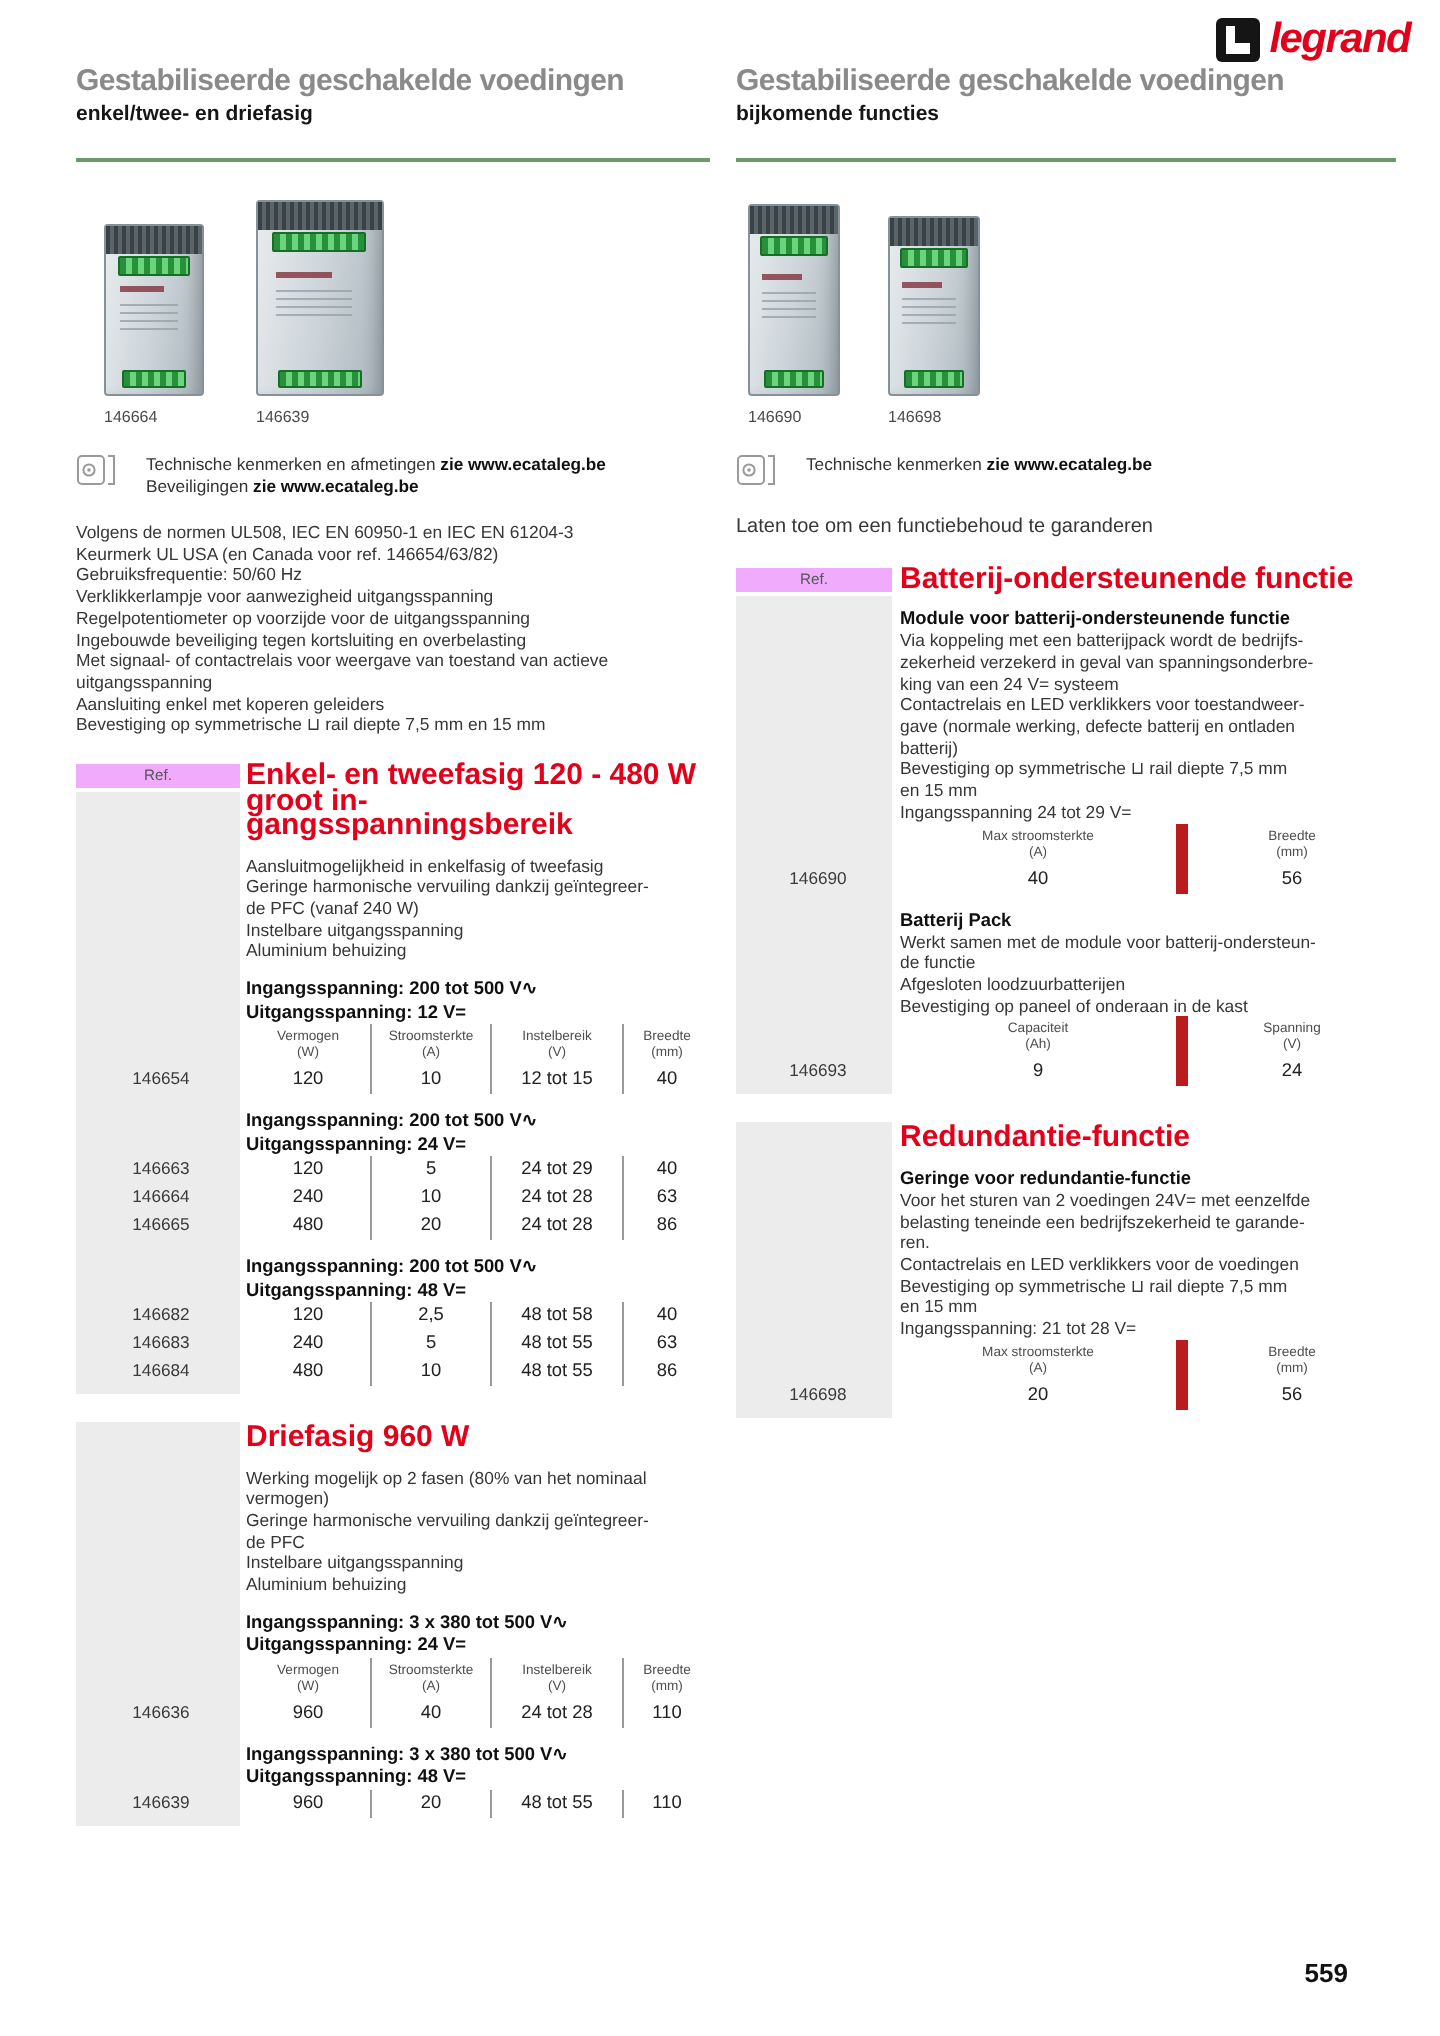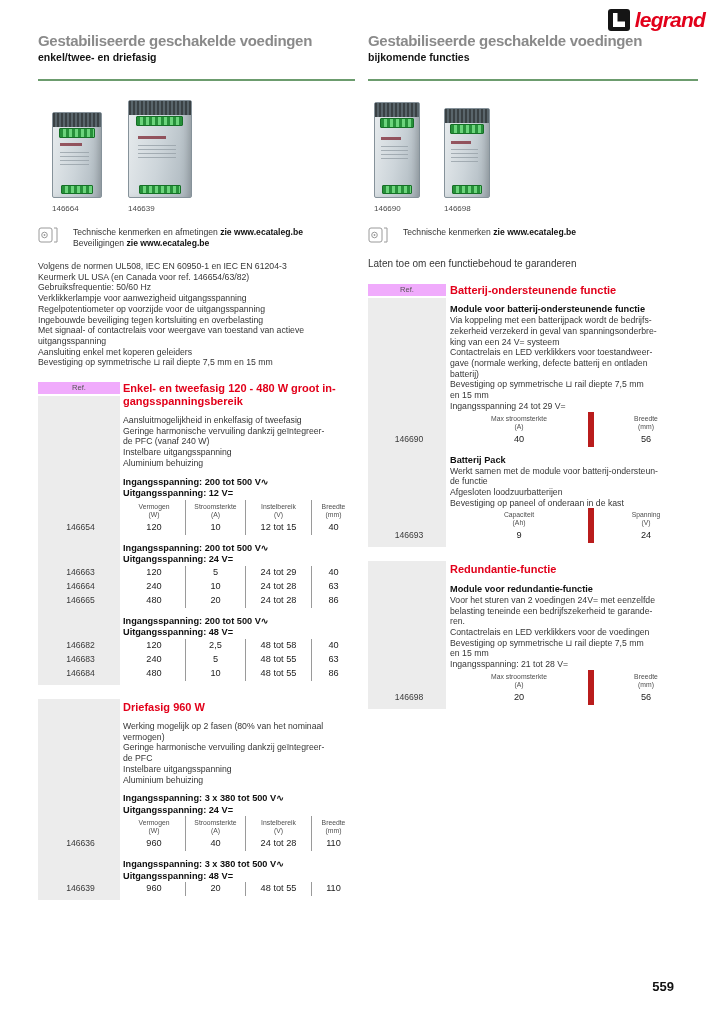--- a/index.html
+++ b/index.html
@@ -43,21 +43,21 @@
   .section{position:relative;margin-top:14px;}
   .band{position:absolute;left:0;width:82px;background:#ececec;top:14px;bottom:0;}
   .band.full{top:0;}
   .rightc .band{width:78px;}
   .refbar{position:absolute;left:0;top:0;width:82px;height:12px;background:#f0abfc;
           font-size:7.6px;color:#555;text-align:center;line-height:12px;}
   .rightc .refbar{width:78px;}
   .ct{position:relative;}
   .leftc .ml{margin-left:85px;}
   .rightc .ml{margin-left:82px;}
-  .sec-title{color:#e2001a;font-weight:bold;font-size:11px;line-height:12.5px;}
+  .sec-title{color:#e2001a;font-weight:bold;font-size:15px;line-height:12.5px;}
   .feat{margin-top:8px;}
   .group{margin-top:8px;}
   .spec{font-weight:bold;font-size:9.2px;line-height:11.5px;color:#101010;}
   .mod-heading{font-weight:bold;font-size:9.2px;line-height:11px;color:#101010;margin-top:8px;}
   .thead .th{font-size:6.8px;line-height:8px;color:#4e4e4e;text-align:center;padding:3px 0 2px;}
   .trow{font-size:9.2px;color:#222;}
   .trow .val{text-align:center;padding:1px 0 2px;line-height:11px;}
   .trow .refc{text-align:center;font-size:8.6px;color:#3a3a3a;line-height:12px;}
   .t4{display:grid;grid-template-columns:85px 62px 60px 66px 44px;}
   .t2{display:grid;grid-template-columns:82px 138px 110px;}
@@ -395,21 +395,21 @@
           <div class="val">9</div>
           <div class="val">24</div>
         </div>
       </div>
     </div>
 
     <div class="section">
       <div class="band full"></div>
       <div class="ct">
         <div class="sec-title ml" style="padding-top:2px;">Redundantie-functie</div>
-        <div class="mod-heading ml">Module voor redundantie-functie</div>
+        <div class="mod-heading ml">Geringe voor redundantie-functie</div>
         <div class="ml">
             <div class="mline">Voor het sturen van 2 voedingen 24V= met eenzelfde</div>
             <div class="mline">belasting teneinde een bedrijfszekerheid te garande-</div>
             <div class="mline">ren.</div>
             <div class="mline">Contactrelais en LED verklikkers voor de voedingen</div>
             <div class="mline">Bevestiging op symmetrische ⊔ rail diepte 7,5 mm</div>
             <div class="mline">en 15 mm</div>
             <div class="mline">Ingangsspanning: 21 tot 28 V=</div>
           </div>
 

